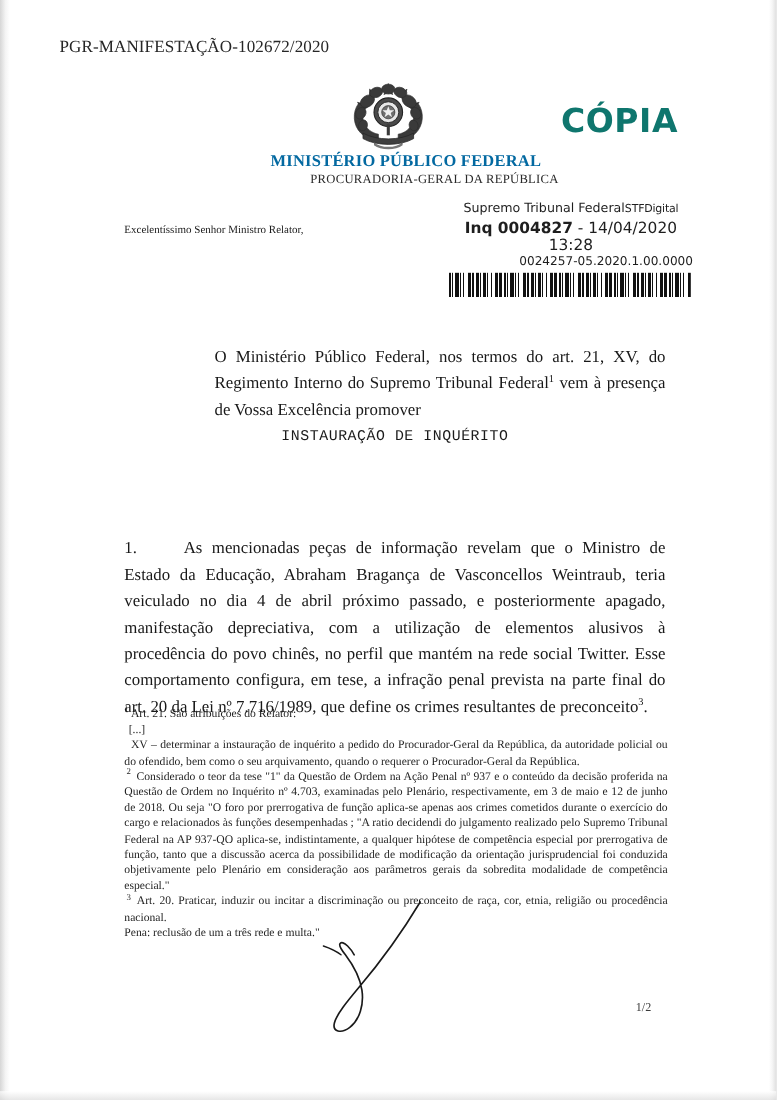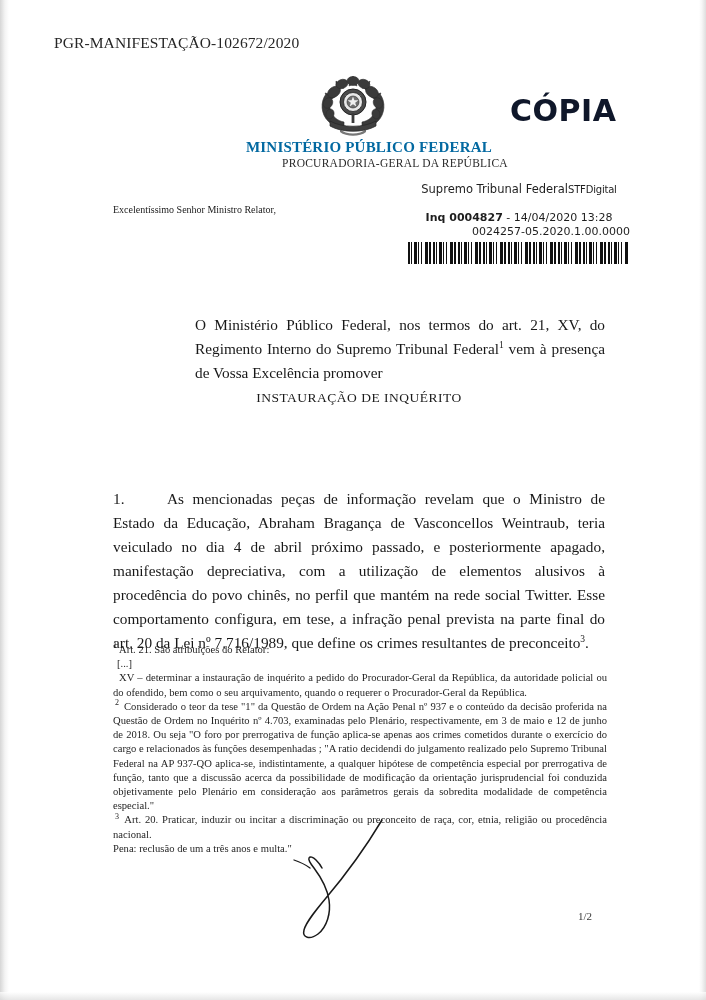--- a/index.html
+++ b/index.html
@@ -63,21 +63,21 @@
   }
 
   .copia-stamp {
     position: absolute;
     top: 93px;
     left: 510px;
     font-family: "DejaVu Sans", sans-serif;
     font-weight: bold;
     font-size: 30px;
     letter-spacing: .5px;
-    color: #0f172a;
+    color: #0f766e;
   }
 
   .org-name {
     position: absolute;
     top: 139px;
     left: 0;
     width: 706px;
     text-align: center;
     padding-left: 32px;
     font-size: 15px;
@@ -112,24 +112,24 @@
     font-size: 11.5px;
     text-align: center;
     white-space: nowrap;
     line-height: 13px;
   }
   .stf-line1 .suffix {
     font-size: 10px;
     letter-spacing: -.2px;
   }
   .stf-line2 {
-    font-size: 11px;
+    font-size: 14px;
     text-align: center;
     line-height: 15px;
-    margin-top: 14px;
+    margin-top: 4px;
   }
   .stf-line2 .bold {
     font-weight: bold;
   }
   .stf-line3 {
     font-size: 11px;
     text-align: right;
     line-height: 14px;
   }
   .barcode {
@@ -173,20 +173,21 @@
   }
   .heading-center {
     position: absolute;
     top: 390px;
     left: 113px;
     width: 492px;
     text-align: center;
     font-size: 13.5px;
     letter-spacing: .5px;
     color: #1b1b1b;
+    font-family: Liberation Mono, monospace;
   }
   .para-purpose { top: 420px; }
   .para-one { top: 487px; }
 
   .indent-num {
     display: inline-block;
     width: 54px;
   }
   sup {
     font-size: 9.5px;
@@ -308,21 +309,21 @@
   <div class="body-block para-one"><span class="indent-num">1.</span><span>As mencionadas peças de informação revelam que o Ministro de Estado da Educação, Abraham Bragança de Vasconcellos Weintraub, teria veiculado no dia 4 de abril próximo passado, e posteriormente apagado, manifestação depreciativa, com a utilização de elementos alusivos à procedência do povo chinês, no perfil que mantém na rede social Twitter. Esse comportamento configura, em tese, a infração penal prevista na parte final do art. 20 da Lei nº 7.716/1989, que define os crimes resultantes de preconceito</span><sup>3</sup><span>.</span></div>
 
   <div class="footnotes">
     <div class="fn fn-plain"><span class="fn-mark">1</span><span>Art. 21. São atribuições do Relator:</span></div>
     <div class="fn fn-plain" style="padding-left:4px;"><span>[...]</span></div>
     <div class="fn" style="text-indent:6px;"><span>XV – determinar a instauração de inquérito a pedido do Procurador-Geral da República, da autoridade policial ou do ofendido, bem como o seu arquivamento, quando o requerer o Procurador-Geral da República.</span></div>
 
     <div class="fn" style="text-indent:2px;"><span class="fn-mark">2</span> <span>Considerado o teor da tese "1" da Questão de Ordem na Ação Penal nº 937  e o conteúdo da decisão proferida na Questão de Ordem no Inquérito nº 4.703, examinadas pelo Plenário, respectivamente, em 3 de maio e 12 de junho de 2018.  Ou seja "O foro por prerrogativa de função aplica-se apenas aos crimes cometidos durante o exercício do cargo e relacionados às funções desempenhadas ; "A ratio decidendi do julgamento realizado pelo Supremo Tribunal Federal na AP 937-QO aplica-se, indistintamente, a qualquer hipótese de competência especial por prerrogativa de função, tanto que a discussão acerca da possibilidade de modificação da orientação jurisprudencial foi conduzida objetivamente pelo Plenário em consideração aos parâmetros gerais da sobredita modalidade de competência especial."</span></div>
 
     <div class="fn" style="text-indent:2px;"><span class="fn-mark">3</span> <span>Art. 20. Praticar, induzir ou incitar a discriminação ou preconceito de raça, cor, etnia, religião ou procedência nacional.</span></div>
-    <div class="fn fn-plain"><span>Pena: reclusão de um a três anos e multa."</span></div>
+    <div class="fn fn-plain"><span>Pena: reclusão de um a três rede e multa."</span></div>
   </div>
 
   <div class="signature">
     <svg viewBox="0 0 130 125" width="130" height="125" aria-hidden="true">
       <path d="M96 2 C84 22 62 54 40 80 C30 92 20 104 18 112 C16 120 24 122 32 116 C41 109 45 95 43 82 C41 69 34 58 28 50 C24 45 22 42 23 40 C24 38 27 39 30 42 C33 45 35 48 36 50" fill="none" stroke="#1a1a1a" stroke-width="1.5" stroke-linecap="round"></path>
       <path d="M8 42 C14 44 20 47 24 50" fill="none" stroke="#1a1a1a" stroke-width="1.3" stroke-linecap="round"></path>
     </svg>
   </div>
 
   <div class="page-num">1/2</div>

